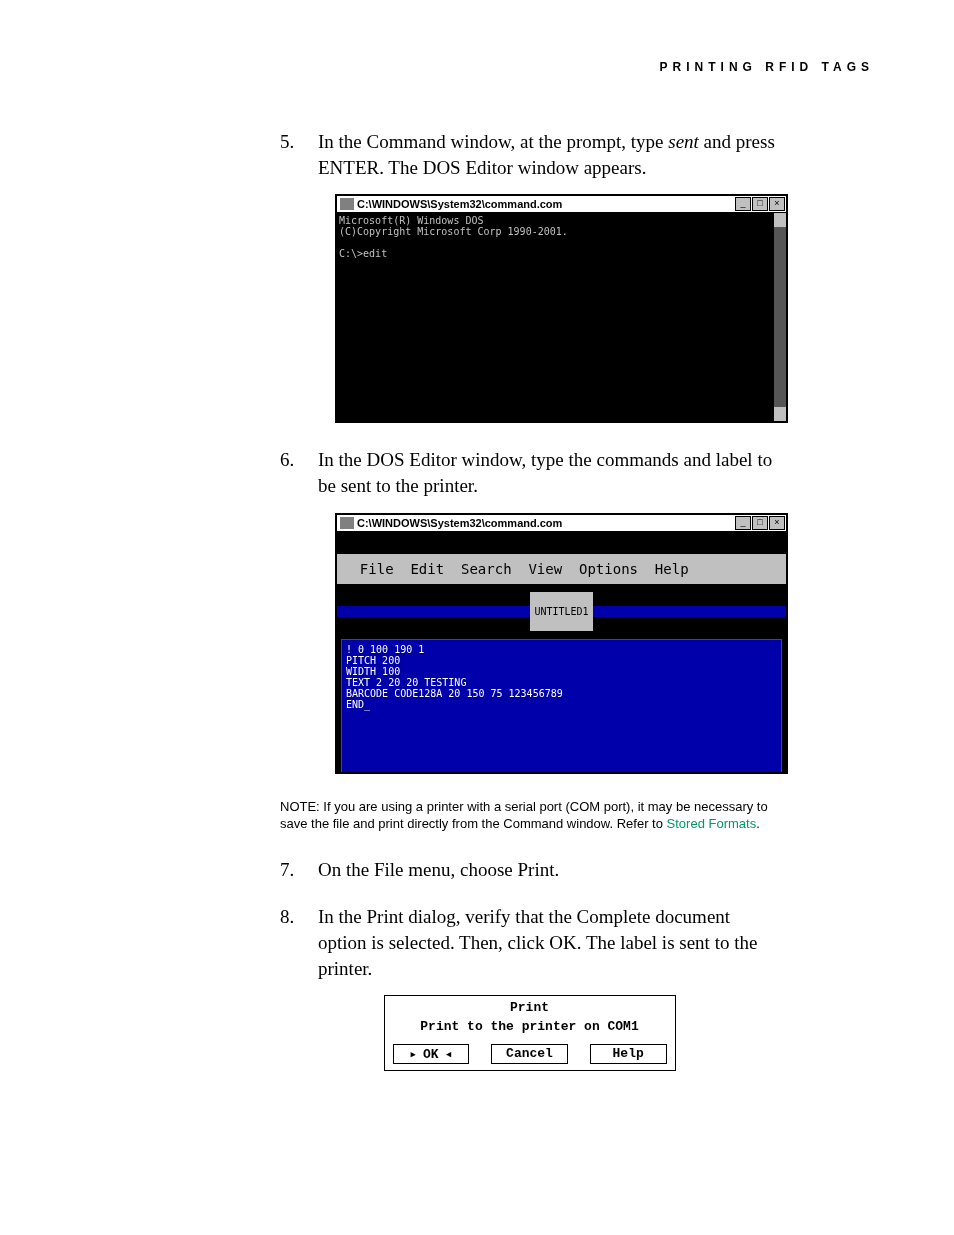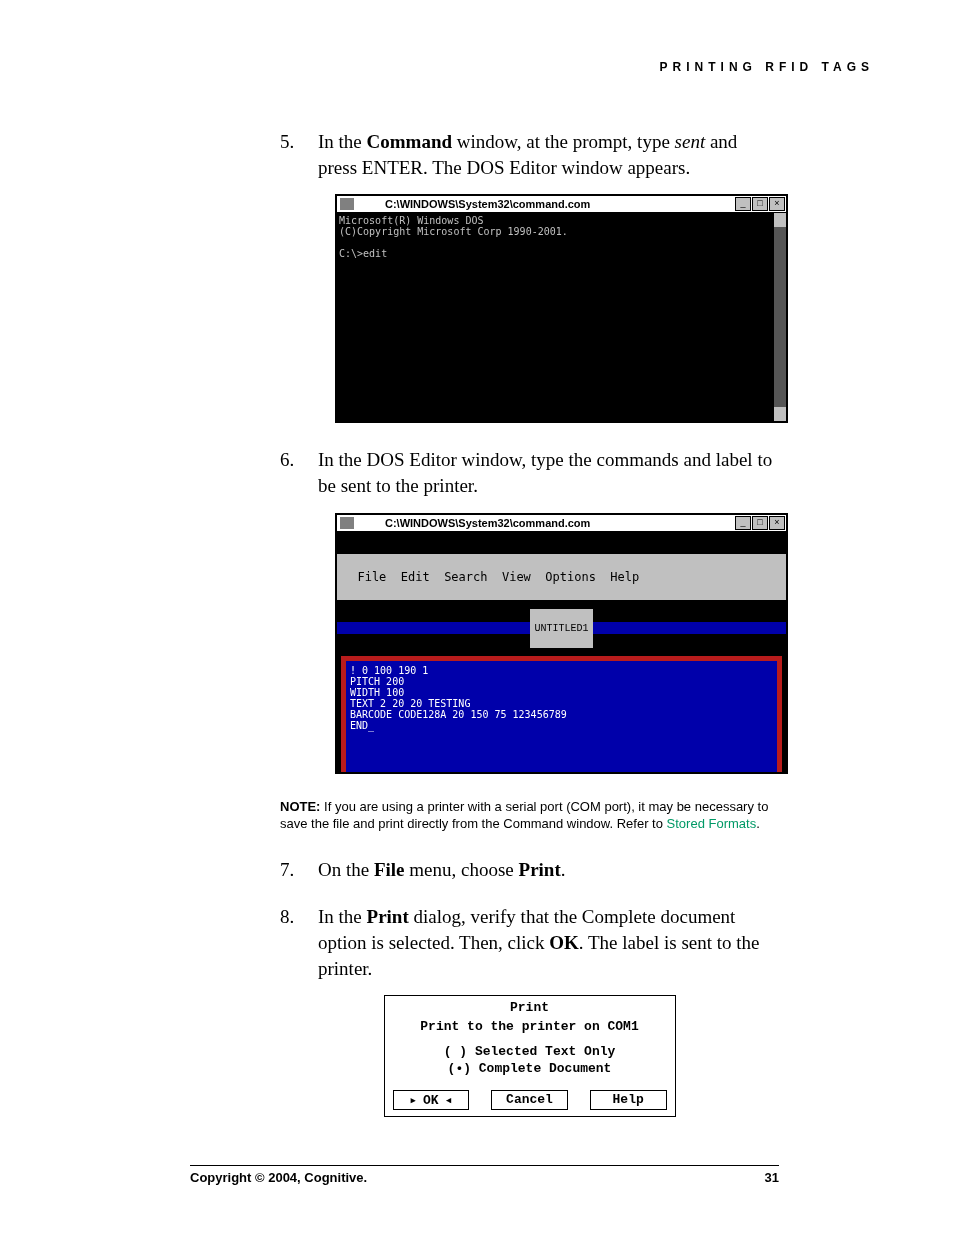--- a/index.html
+++ b/index.html
@@ -38,42 +38,41 @@
     align-items: flex-start;
     margin-bottom: 14px;
     font-size: 19px;
     line-height: 1.35;
   }
   .step-num {
     width: 38px;
     flex: 0 0 38px;
   }
   .step-text { flex: 1; }
-  .bold { font-weight: bold; }
+  .bold { font-weight: normal; }
   .ital { font-style: italic; }
   .screenshot {
     margin: 6px 0 24px 0;
   }
   .cmd-window {
     width: 449px;
     margin-left: 55px;
     border: 2px solid #000;
     font-family: 'Lucida Console', monospace;
     font-size: 10px;
     background: #000;
     color: #c0c0c0;
   }
   .cmd-title {
     background: #fff;
     color: #000;
     border-bottom: 1px solid #000;
     display: flex;
     align-items: center;
     height: 16px;
-    gap: 28px;
   }
   .cmd-title-icon {
     width: 14px; height: 12px; background: #808080; margin: 0 3px;
     display: inline-block;
   }
   .cmd-title-text {
     flex: 1; font-family: Arial, sans-serif; font-size: 11px;
     font-weight: bold;
     white-space: nowrap; overflow: hidden;
   }
@@ -102,31 +101,31 @@
   }
   .cmd-scrollbar::after {
     content: ""; display: block; position: absolute; bottom: 0;
     width: 12px; height: 14px; background: #c0c0c0;
   }
 
   
   .edit-window .cmd-body { padding: 0; height: 240px; }
   .edit-menu {
     background: #c0c0c0; color: #000; font-family: 'Lucida Console', monospace;
-    font-size: 12px; padding: 16px 6px; white-space: pre;
+    font-size: 14px; padding: 7px 6px; white-space: pre;
   }
   .edit-untitled {
     background: #0000aa; color: #fff; text-align: center;
     font-family: 'Lucida Console', monospace; font-size: 10px;
     padding: 0;
   }
-  .edit-untitled span { background: #c0c0c0; color:#000; padding:14px 4px;font-family:Liberation Mono, monospace; }
+  .edit-untitled span { background: #c0c0c0; color:#000; padding:14px 4px; }
   .edit-canvas {
     background: #0000aa; color: #fff;
-    border: 5px solid #b91c1c;
+    border: 1px solid #b91c1c;
     margin: 0 4px;
     height: 196px;
     white-space: pre;
     font-family: 'Lucida Console', monospace;
     font-size: 10px;
     padding: 4px;
     position: relative;
     box-sizing: border-box;
   }
 
@@ -255,34 +254,26 @@
     <div class="step">
       <div class="step-num">8.</div>
       <div class="step-text">
         <span>In the </span><span class="bold">Print</span><span> dialog, verify that the Complete document option is selected. Then, click </span><span class="bold">OK</span><span>. The label is sent to the printer.</span>
       </div>
     </div>
 
     <div class="print-dialog">
       <div class="pd-title">Print</div>
       <div class="pd-sub">Print to the printer on COM1</div>
-      <div class="pd-opts">
-        <div>( ) Selected Text Only</div>
-        <div>(•) Complete Document</div>
-      </div>
       <div class="pd-btns">
         <div class="pd-btn pd-ok">
           <span>▸</span>
           <span>OK</span>
           <span>◂</span>
         </div>
         <div class="pd-btn">Cancel</div>
         <div class="pd-btn">Help</div>
       </div>
     </div>
 
   </div>
 
-  <div class="footer">
-    <span>Copyright © 2004, Cognitive.</span>
-    <span class="pagenum">31</span>
-  </div>
 </div>
 
 </body></html>

